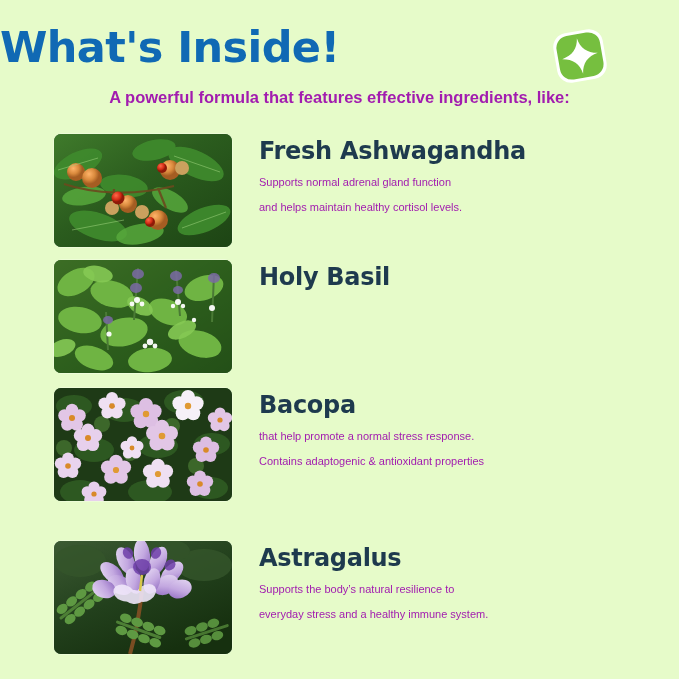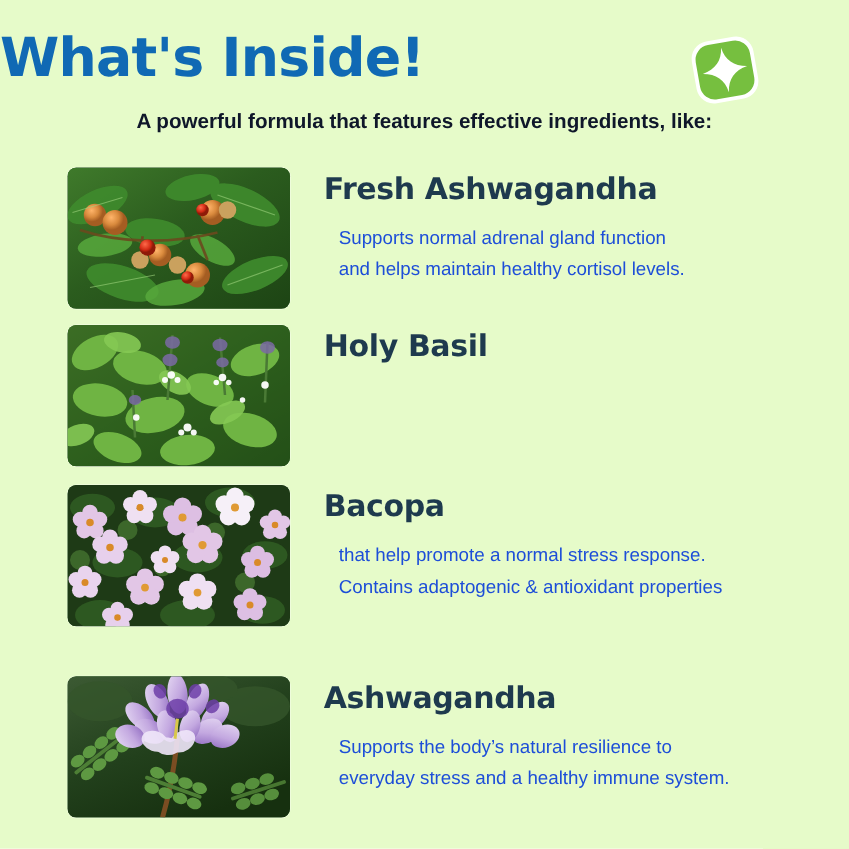--- a/index.html
+++ b/index.html
@@ -45,21 +45,21 @@
   }
   .subtitle {
     position: absolute;
     top: 86px;
     left: 0;
     width: 679px;
     text-align: center;
     font-family: "Liberation Sans", sans-serif;
     font-size: 16.5px;
     font-weight: 600;
-    color: #0f172a;
+    color: #a21caf;
     line-height: 22px;
     white-space: nowrap;
   }
   .logo {
     position: absolute;
     left: 551px;
     top: 27px;
     width: 58px;
     height: 58px;
   }
@@ -106,24 +106,24 @@
     font-weight: bold;
     font-size: 24px;
     letter-spacing: -0.3px;
     color: #1e3a4e;
     line-height: 30px;
     margin: 0 0 4px 0;
     white-space: nowrap;
   }
   .ing-desc {
     font-family: "Liberation Sans", sans-serif;
-    font-size: 15px;
-    color: #1d4ed8;
+    font-size: 11px;
+    color: #a21caf;
     line-height: 25px;
-    margin: 12px;
+    margin: 0;
     white-space: nowrap;
   }
   .ing-desc .ln { display: block; }
 </style>
 </head>
 <body>
 
 <div id="page">
 
   <div class="header">
@@ -552,21 +552,21 @@
             <g fill="#f0e7fa" opacity="0.9">
               <ellipse cx="70" cy="52" rx="8" ry="11" transform="rotate(-70 70 52)"></ellipse>
               <ellipse cx="92" cy="52" rx="8" ry="11" transform="rotate(55 92 52)"></ellipse>
               <ellipse cx="80" cy="56" rx="7" ry="10" transform="rotate(-85 80 56)"></ellipse>
             </g>
             <path d="M88 34 L86 50" stroke="#d8c84a" stroke-width="2.4" fill="none"></path>
           </g>
         </svg>
       </div>
       <div class="rowtext">
-        <div class="ing-name">Ashwagandha</div>
+        <div class="ing-name">Astragalus</div>
         <div class="ing-desc">
           <span class="ln">Supports the body’s natural resilience to</span>
           <span class="ln">everyday stress and a healthy immune system.</span>
         </div>
       </div>
     </div>
 
   </div>
 </div>
 

